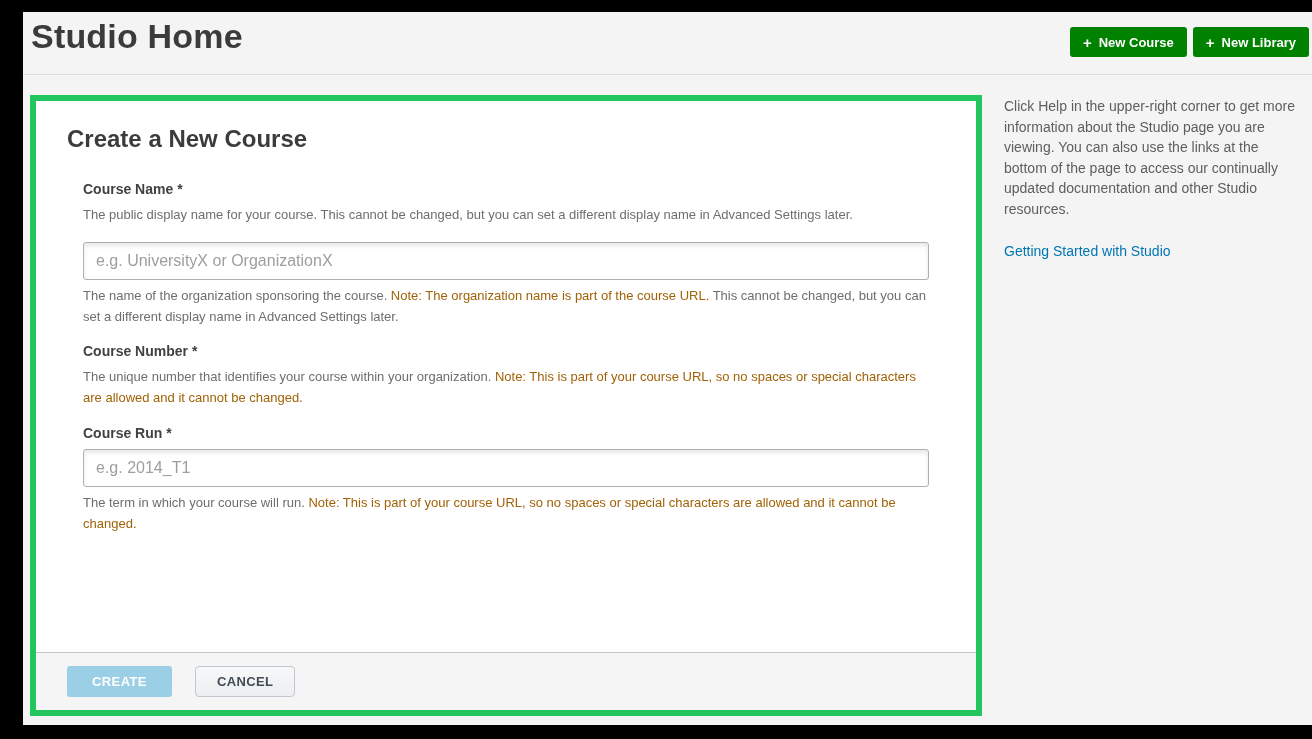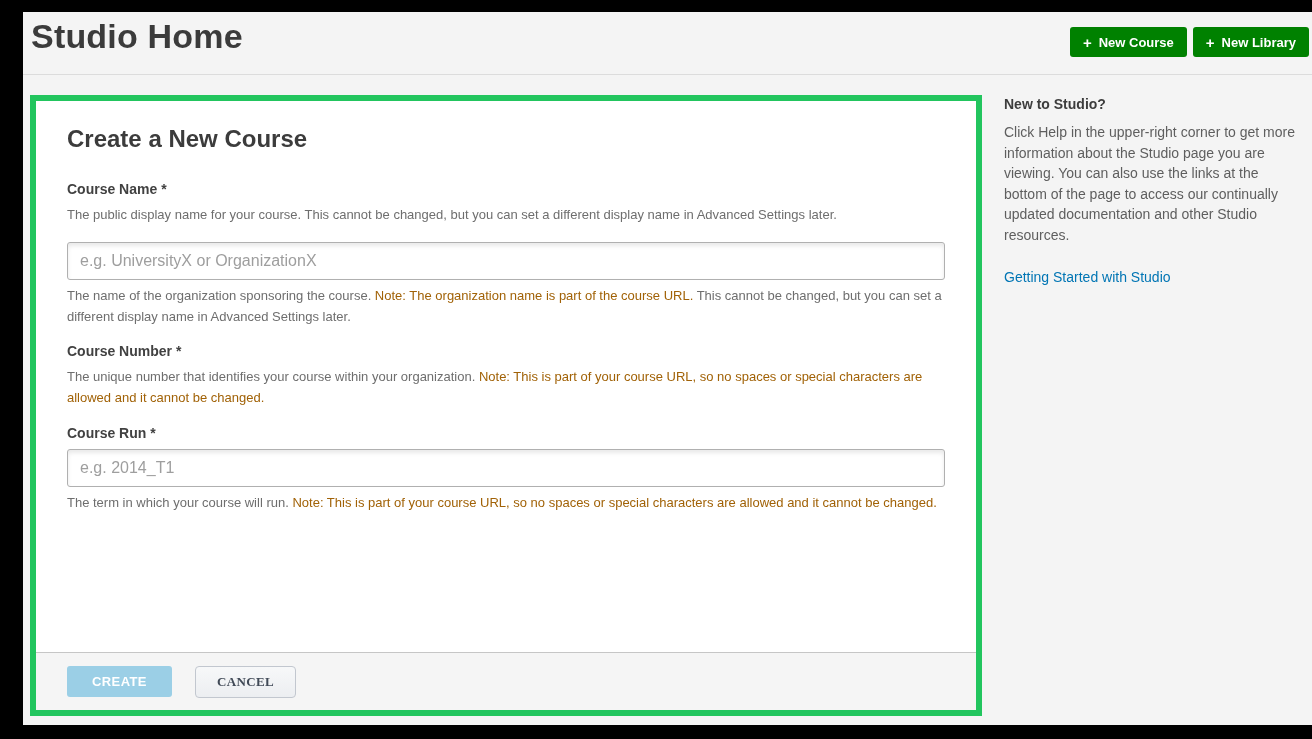--- a/index.html
+++ b/index.html
@@ -31,21 +31,21 @@
   }
 
   
   .panel {
     position: absolute; left: 7px; top: 83px; width: 952px; height: 621px;
     background: #fff; border: 6px solid #22c55e;
   }
   .panel-body { padding: 24px 31px 0; }
   .form-title { font-size: 24px; font-weight: 700; color: #3c3c3c; margin: 0 0 28px; }
 
-  .field-group { margin: 0; }
+  .field-group { margin: 16px; }
   .field-label {
     display: block; font-size: 14px; font-weight: 700; color: #414141; margin: 0 0 8px;
   }
   .req { color: #414141; font-weight: 700; }
   .text-input {
     display: block; width: 100%; height: 38px; padding: 0 12px;
     font-family: "Liberation Sans", sans-serif; font-size: 16px; color: #333;
     background: #fff; border: 1px solid #b0b0b0; border-radius: 3px;
     box-shadow: inset 0 3px 4px rgba(0,0,0,0.09);
     margin: 0 0 6px; outline: none;
@@ -70,21 +70,21 @@
     display: flex; align-items: center; padding-left: 31px; gap: 23px;
   }
   .btn-create {
     padding: 8px 25px; background: #9bcfe6; color: #fff; border: none; border-radius: 3px;
     font-family: "Liberation Sans", sans-serif;
     font-size: 13px; font-weight: 700; letter-spacing: 0.4px; cursor: pointer;
   }
   .btn-cancel {
     padding: 7px 21px; background: linear-gradient(#f7f8f9, #eceef1);
     color: #414a57; border: 1px solid #c2c7cf; border-radius: 4px;
-    font-family: Liberation Serif, serif;
+    font-family: Liberation Sans, sans-serif;
     font-size: 13px; font-weight: 700; letter-spacing: 0.4px; cursor: pointer;
   }
 
   
   .sidebar { position: absolute; left: 981px; top: 84px; width: 300px; }
   .sidebar-heading { font-size: 14px; font-weight: 700; color: #3d3d3d; margin: 0 0 10px; }
   .sidebar-body { font-size: 14px; color: #5e5e5e; line-height: 1.47; margin: 0 0 23px; }
   .sidebar-link { font-size: 14px; color: #0075b4; text-decoration: none; cursor: pointer; }
 </style>
 </head>
@@ -149,19 +149,18 @@
         </div>
       </div>
 
       <div class="panel-footer">
         <button class="btn-create">CREATE</button>
         <button class="btn-cancel">CANCEL</button>
       </div>
     </div>
 
     <aside class="sidebar">
-      <h3 class="sidebar-heading">New to Studio?</h3>
       <p class="sidebar-body">Click Help in the upper-right corner to get more information about the Studio page you are viewing. You can also use the links at the bottom of the page to access our continually updated documentation and other Studio resources.</p>
       <a class="sidebar-link">Getting Started with Studio</a>
     </aside>
 
   </div>
 </div>
 
 </body></html>

